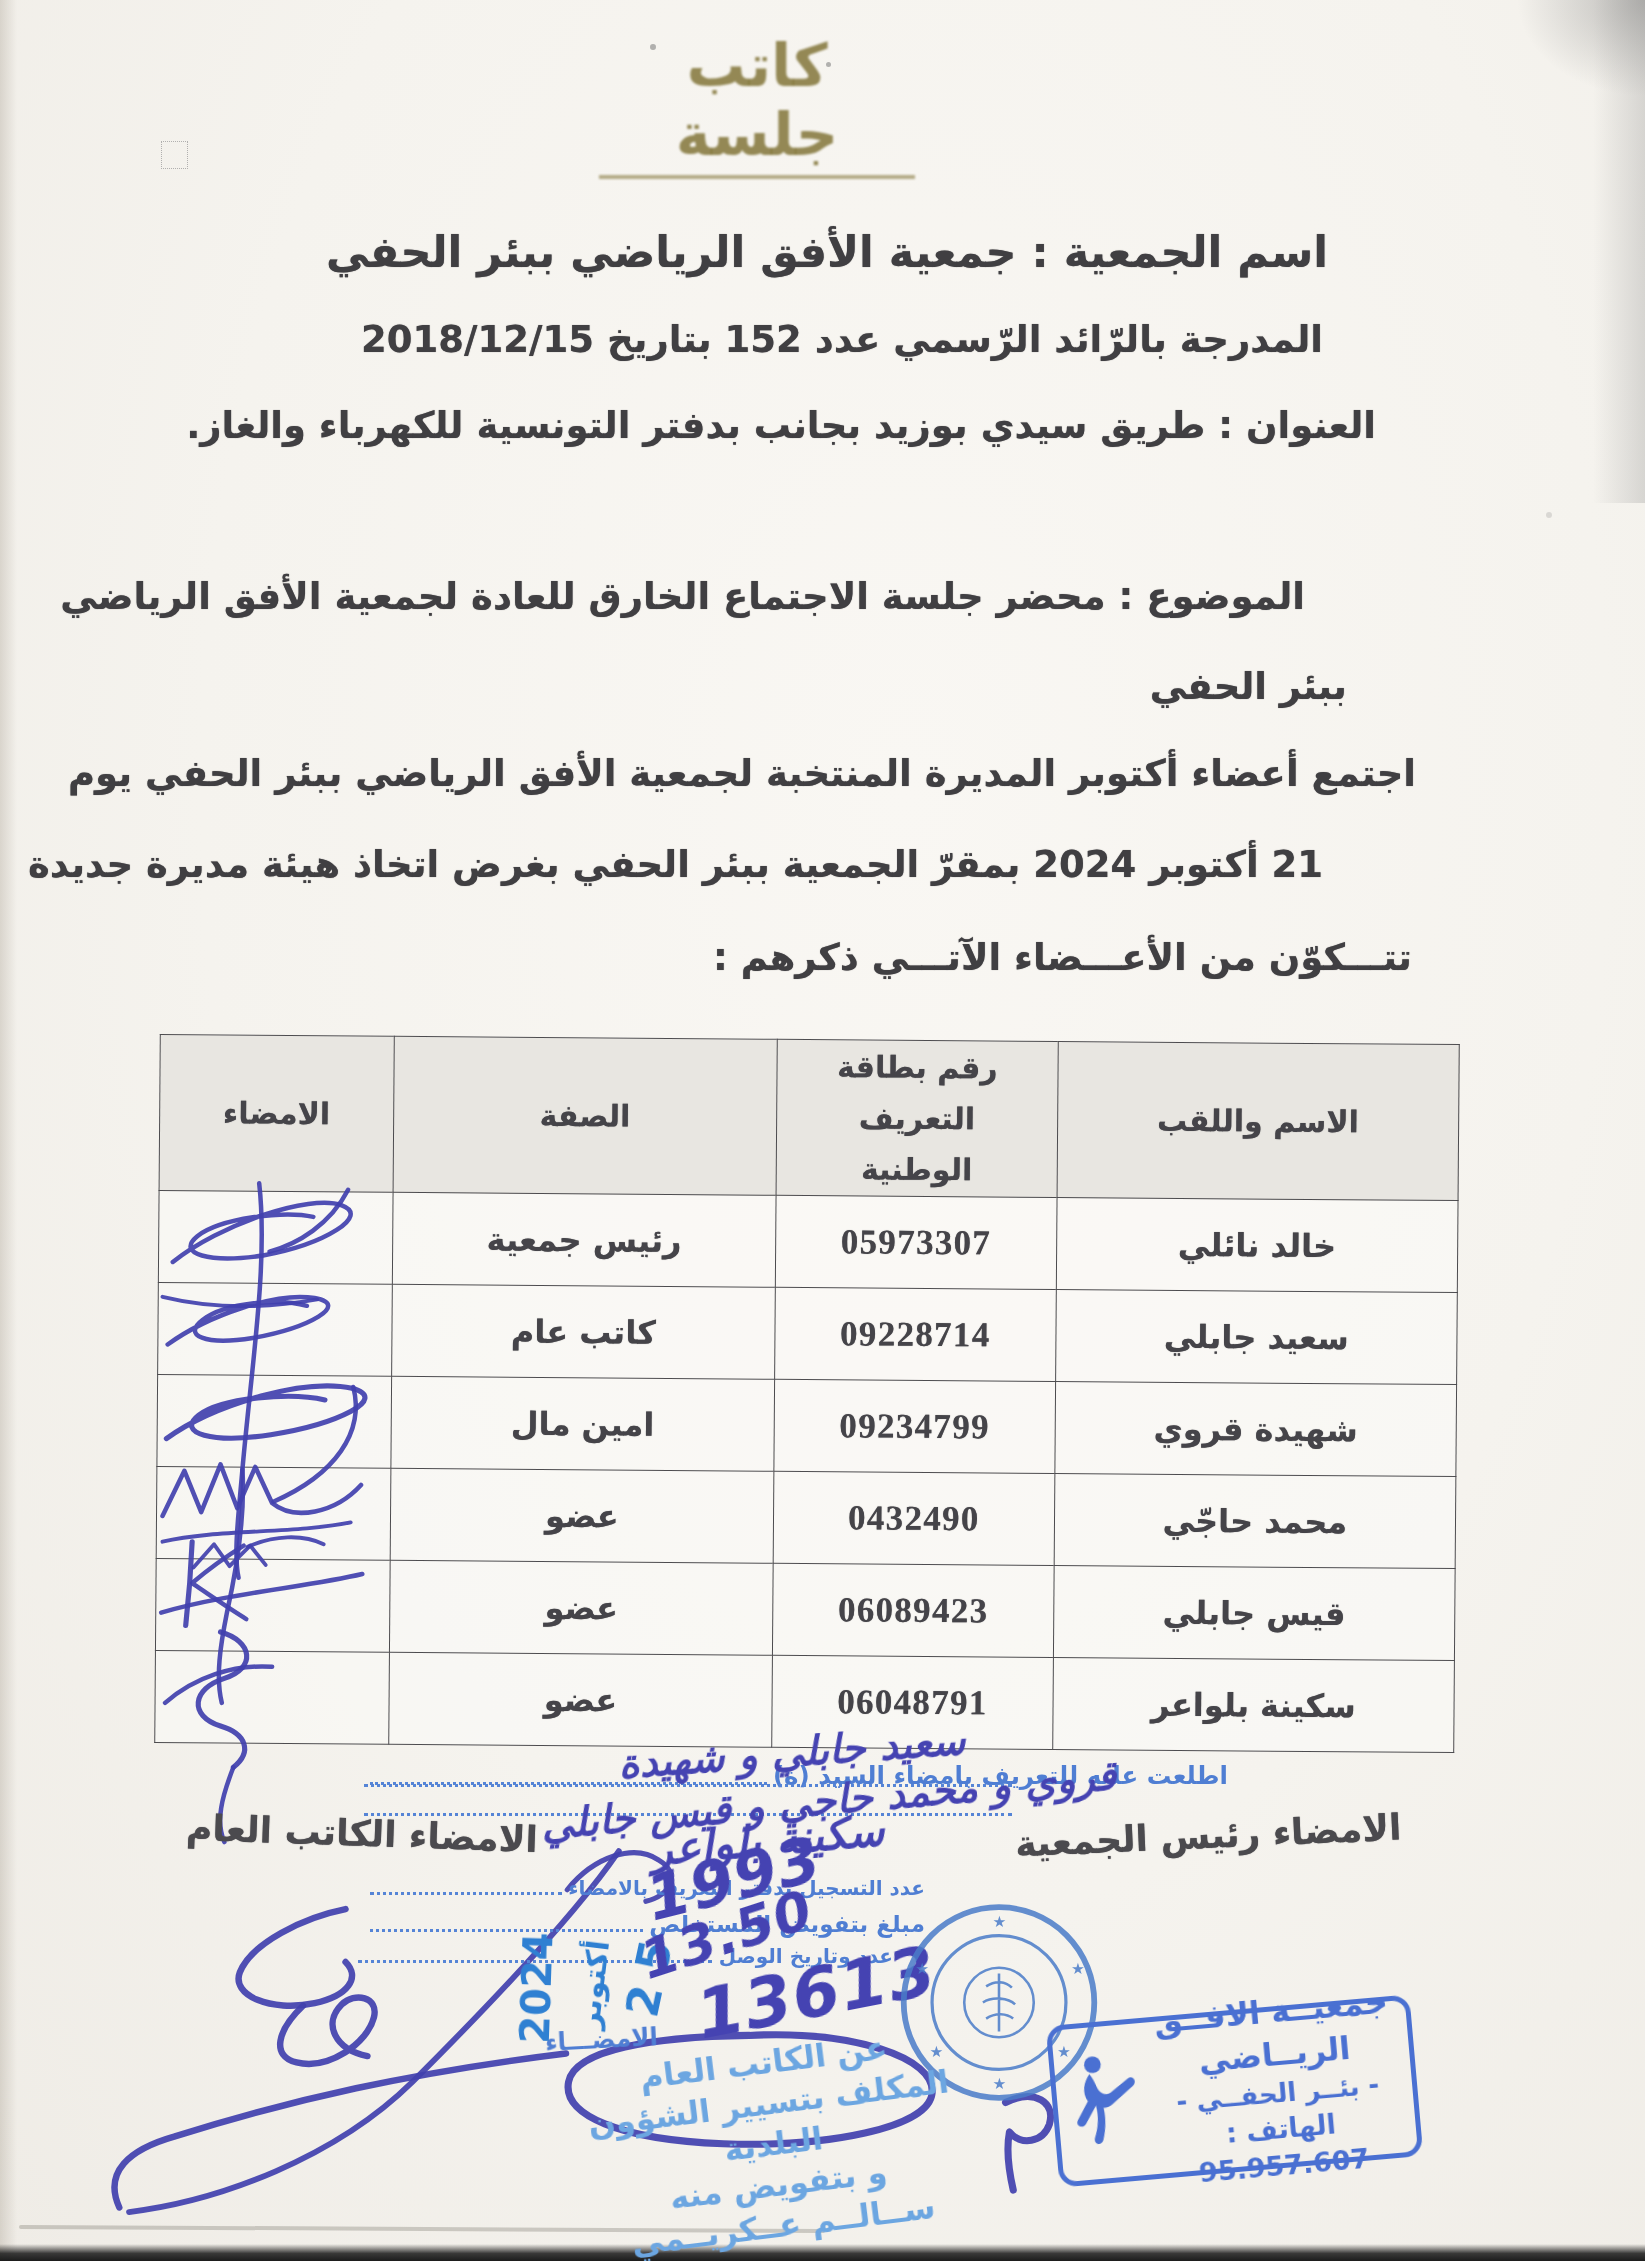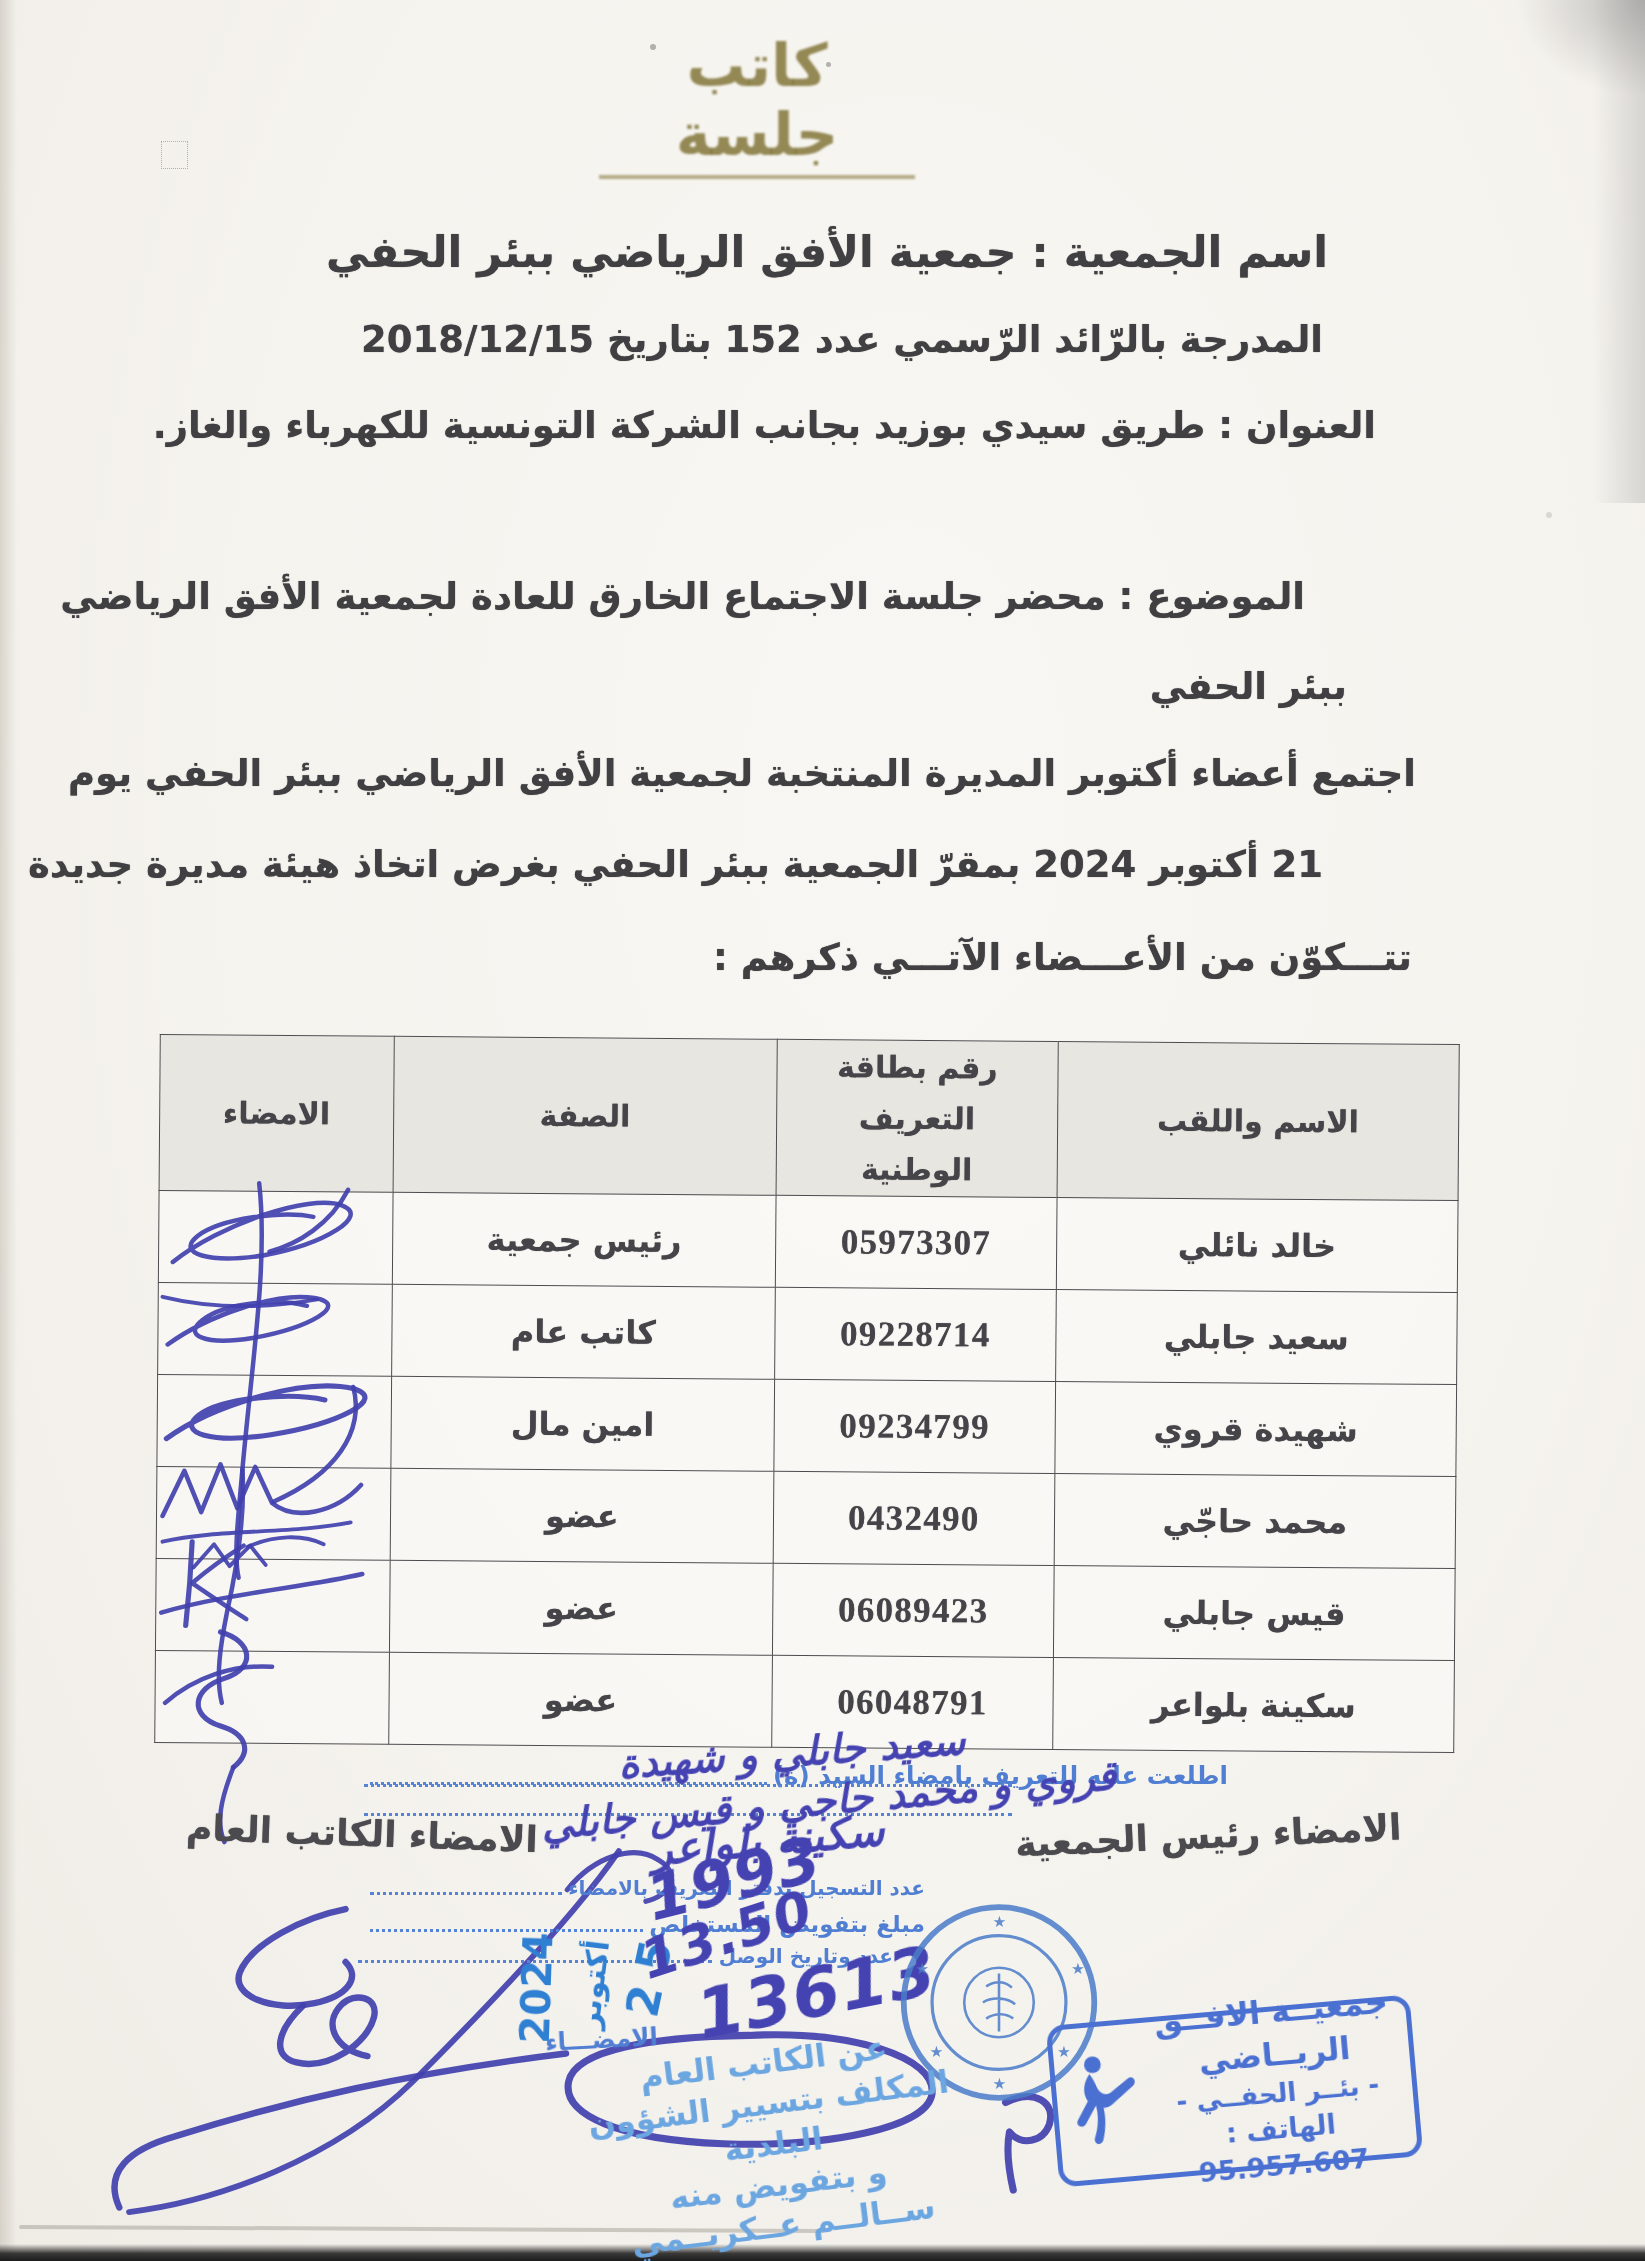--- a/index.html
+++ b/index.html
@@ -113,21 +113,21 @@
   <div class="bottom-edge"></div>
   <div class="speck" style="left:650px;top:44px;width:5.8px;height:5.8px"></div>
   <div class="speck" style="left:826px;top:62px;width:5.2px;height:5.2px"></div>
   <div class="speck" style="left:1546px;top:512px;width:6.4px;height:6.4px;opacity:.4"></div>
   <div class="checkbox-mark"></div>
 
   <div class="title-stamp">كاتب جلسة</div>
 
   <div class="absline" style="top:227px;right:317px;font-size:43px">اسم الجمعية : جمعية الأفق الرياضي ببئر الحفي</div>
   <div class="absline" style="top:318px;right:322px;font-size:37px">المدرجة بالرّائد الرّسمي عدد 152 بتاريخ 2018/12/15</div>
-  <div class="absline" style="top:404px;right:269px;font-size:37px">العنوان : طريق سيدي بوزيد بجانب الشركة التونسية للكهرباء والغاز.</div>
+  <div class="absline" style="top:404px;right:269px;font-size:37px">العنوان : طريق سيدي بوزيد بجانب بدفتر التونسية للكهرباء والغاز.</div>
 
   <div class="absline" style="top:575px;right:340px;font-size:37px">الموضوع : محضر جلسة الاجتماع الخارق للعادة لجمعية الأفق الرياضي</div>
   <div class="absline" style="top:665px;right:298px;font-size:37px">ببئر الحفي</div>
   <div class="absline" style="top:752px;right:229px;font-size:37px">اجتمع أعضاء أكتوبر المديرة المنتخبة لجمعية الأفق الرياضي ببئر الحفي يوم</div>
   <div class="absline" style="top:843px;right:322px;font-size:37px">21 أكتوبر 2024 بمقرّ الجمعية ببئر الحفي بغرض اتخاذ هيئة مديرة جديدة</div>
   <div class="absline" style="top:936px;right:233px;font-size:37px">تتـــكوّن من الأعـــضاء الآتـــي ذكرهم :</div>
 
   <table class="members">
     <colgroup>
         <col style="width:402px">

